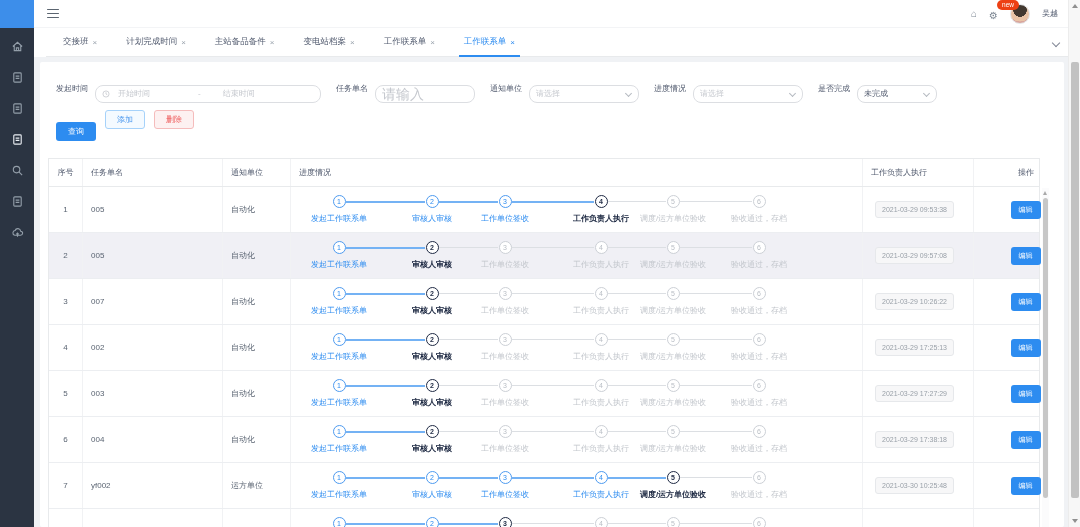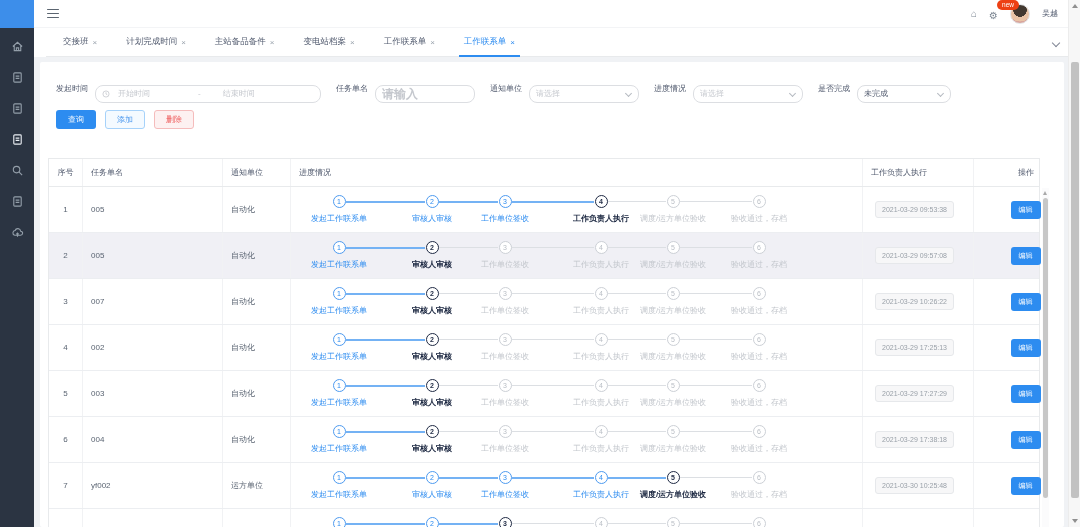--- a/index.html
+++ b/index.html
@@ -45,32 +45,32 @@
   .filters{position:absolute;left:16px;top:21px;right:10px;display:flex;align-items:center;font-size:8px;color:#515a6e;}
   .f-label{margin:0 7px 10px 15px;white-space:nowrap;}
   .f-label:first-child{margin-left:0;}
   .box{height:18px;border:1px solid #dcdee2;border-radius:8px;background:#fff;display:flex;align-items:center;font-size:8px;}
   .daterange{width:226px;padding:0 6px;color:#c5c8ce;gap:4px;}
   .daterange .ph1{flex:1;padding-left:4px;}
   .daterange .sep{color:#c5c8ce;}
   .daterange .ph2{flex:1.2;padding-left:18px;}
   .clock svg{width:8px;height:8px;stroke:#c5c8ce;fill:none;stroke-width:1.2;display:block;}
   .f-input{width:100px;padding:0 6px;}
-  .f-input input{border:0;outline:0;width:100%;font-size:12px;color:#515a6e;background:transparent;font-family:inherit;font-weight:bold;}
+  .f-input input{border:0;outline:0;width:100%;font-size:14px;color:#515a6e;background:transparent;font-family:inherit;}
   .f-input input::placeholder{color:#c5c8ce;}
   .select{width:110px;padding:0 6px;justify-content:space-between;cursor:pointer;}
-  .select.narrow{width:94px;}
+  .select.narrow{width:80px;}
   .select .ph{color:#c5c8ce;}
   .select .val{color:#515a6e;}
   .sel-chevron{width:6px;height:6px;position:relative;flex:0 0 auto;}
   .sel-chevron::before{content:"";position:absolute;left:0;top:0;width:4px;height:4px;border-right:1px solid #b5bac1;border-bottom:1px solid #b5bac1;transform:rotate(45deg);}
   
   .btns{position:absolute;left:16px;top:48px;display:flex;gap:9px;}
   .btn{height:19px;padding:0 11px;border-radius:3px;font-size:8px;display:flex;align-items:center;cursor:pointer;border:1px solid transparent;font-family:inherit;}
-  .btn-primary{background:var(--primary,#2d8cf0);color:#fff;}
+  .btn-primary{background:var(--primary,#2d8cf0);color:#fff;margin-top:12px;}
   .btn-info{background:#f4faff;border-color:#a6d2fa;color:#4796ee;}
   .btn-danger{background:#fdf1f1;border-color:#f5bcbc;color:#ee5a5a;}
   
   .table{position:absolute;left:8px;top:96px;width:992px;border:1px solid #e8eaec;border-bottom:0;font-size:8px;}
   .t-row{display:grid;grid-template-columns:34px 140px 68px 572px 111px 67px;align-items:center;background:#fff;}
   .t-head{height:28px;color:#515a6e;border-bottom:1px solid #e8eaec;font-family:Liberation Mono, monospace;}
   .t-head .cell{font-weight:400;}
   .t-body .t-row{height:46px;border-bottom:1px solid #eceef1;color:#5a6472;}
   .t-row.highlight{background:var(--row-highlight,#f0f0f5);}
   .cell{height:100%;display:flex;align-items:center;padding-left:8px;border-right:1px solid #f1f2f4;overflow:hidden;}

